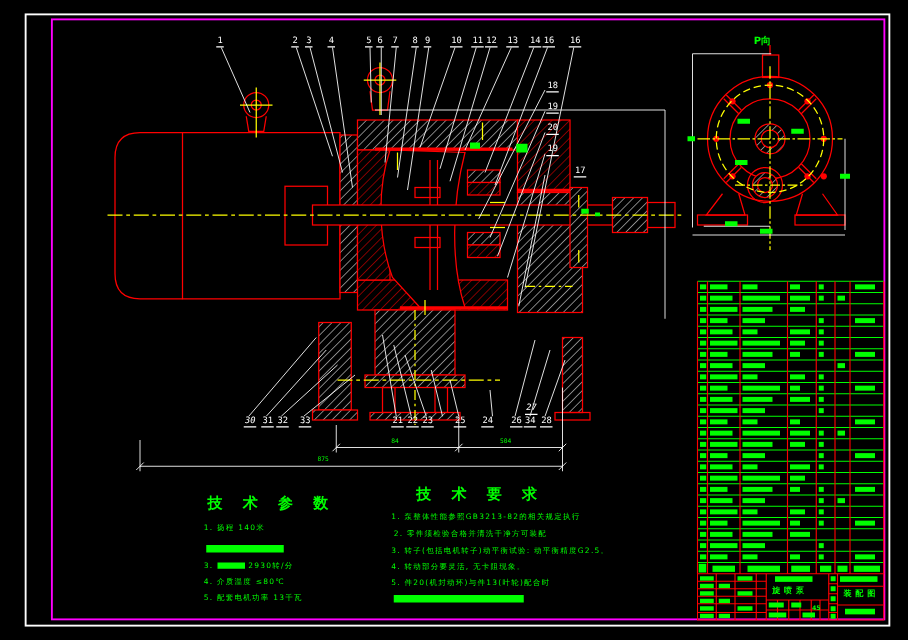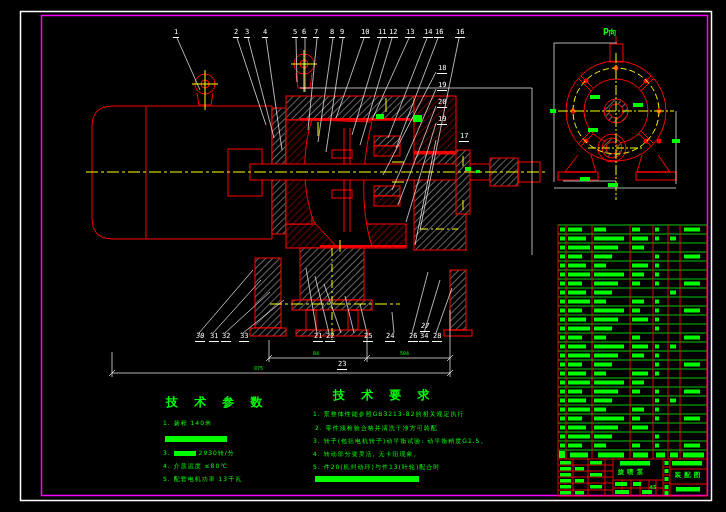--- a/index.html
+++ b/index.html
@@ -499,21 +499,21 @@
       <div class="co" style="left: 437px; top: 82px;">19</div>
       <div class="co" style="left: 437px; top: 99px;">20</div>
       <div class="co" style="left: 437px; top: 116px;">19</div>
       <div class="co" style="left: 459px; top: 133px;">17</div>
       <div class="co" style="left: 195px; top: 333px; font-style: italic;">30</div>
       <div class="co" style="left: 209px; top: 333px;">31</div>
       <div class="co" style="left: 221px; top: 333px;">32</div>
       <div class="co" style="left: 239px; top: 333px;">33</div>
       <div class="co" style="left: 313px; top: 333px;">21</div>
       <div class="co" style="left: 325px; top: 333px; text-align: right;">22</div>
-      <div class="co" style="left: 337px; top: 333px; margin-top: 28px;">23</div>
+      <div class="co" style="left: 337px; top: 333px;">23</div>
       <div class="co" style="left: 350px; top: 333px; margin-left: 35px;">24</div>
       <div class="co" style="left: 363px; top: 333px;">25</div>
       <div class="co" style="left: 390px; top: 333px; margin-left: 29px;">34</div>
       <div class="co" style="left: 408px; top: 333px;">26</div>
       <div class="co" style="left: 420px; top: 323px; font-style: italic;">27</div>
       <div class="co" style="left: 432px; top: 333px;">28</div>
     </div>
 
 </div>
 

